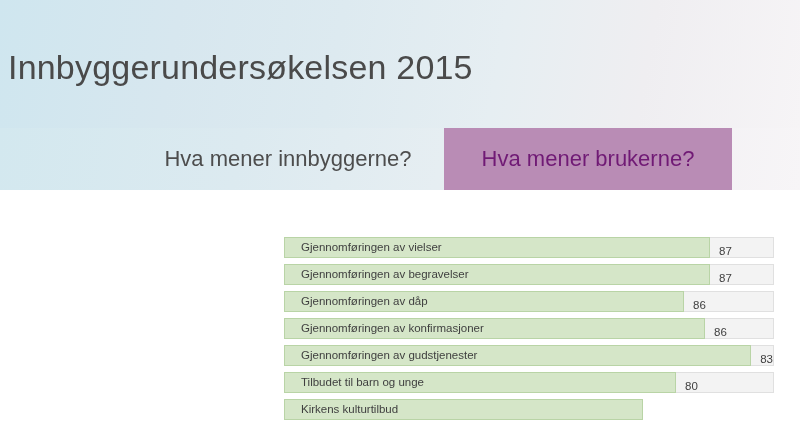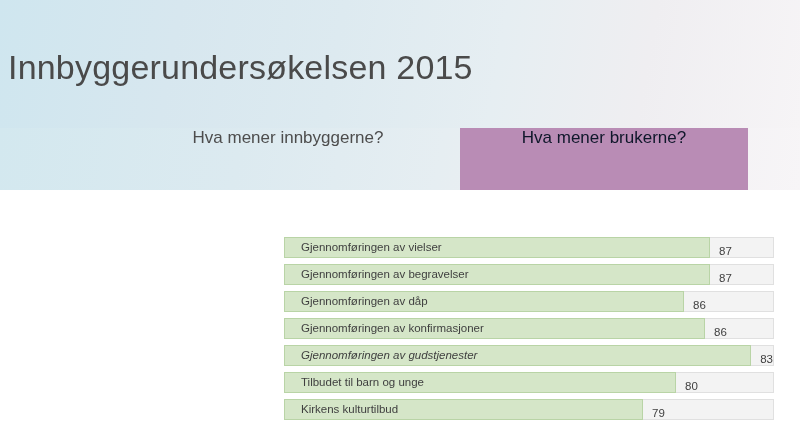--- a/index.html
+++ b/index.html
@@ -56,40 +56,40 @@
     width: 800px;
     height: 62px;
     background: linear-gradient(100deg, #d3e8ef 0%, #dceaf0 30%, #e6eef2 55%, #f0eff2 75%, #f7f5f7 100%);
   }
 
   .tab {
     position: absolute;
     top: 0;
     height: 62px;
     display: flex;
-    align-items: flex-start;
+    align-items: center;
     justify-content: center;
-    font-size: 17px;
+    font-size: 22px;
     color: #4a4a4a;
     white-space: nowrap;
     box-sizing: border-box;
   }
 
   .tab-inactive {
     left: 140px;
     width: 296px;
     background: transparent;
     color: #4d4d4d;
   }
 
   .tab-active {
-    left: 460px;
+    left: 444px;
     width: 288px;
     background: #b98cb5;
-    color: #0f172a;
+    color: #701a75;
   }
 
   .tab-pointer {
     position: absolute;
     left: 712px;
     top: 190px;
     width: 0;
     height: 0;
     border-left: 13px solid transparent;
     border-right: 13px solid transparent;
@@ -207,39 +207,36 @@
         </div>
         <div class="bar-row">
           <div class="bar-fill" style="width: 421px;">
             <span class="bar-label">Gjennomføringen av konfirmasjoner</span>
           </div>
           <div class="bar-value-cell">
             <span class="bar-value">86</span>
           </div>
         </div>
         <div class="bar-row">
-          <div class="bar-fill" style="width: 488px; font-style: italic;">
+          <div class="bar-fill" style="width: 488px;">
             <span class="bar-label">Gjennomføringen av gudstjenester</span>
           </div>
           <div class="bar-value-cell">
             <span class="bar-value">83</span>
           </div>
         </div>
         <div class="bar-row">
           <div class="bar-fill" style="width: 392px;">
             <span class="bar-label">Tilbudet til barn og unge</span>
           </div>
           <div class="bar-value-cell">
             <span class="bar-value">80</span>
           </div>
         </div>
         <div class="bar-row">
           <div class="bar-fill" style="width: 359px;">
             <span class="bar-label">Kirkens kulturtilbud</span>
           </div>
-          <div class="bar-value-cell">
-            <span class="bar-value">79</span>
-          </div>
         </div>
       </div>
   </div>
 
 </div>
 
 </body></html>

